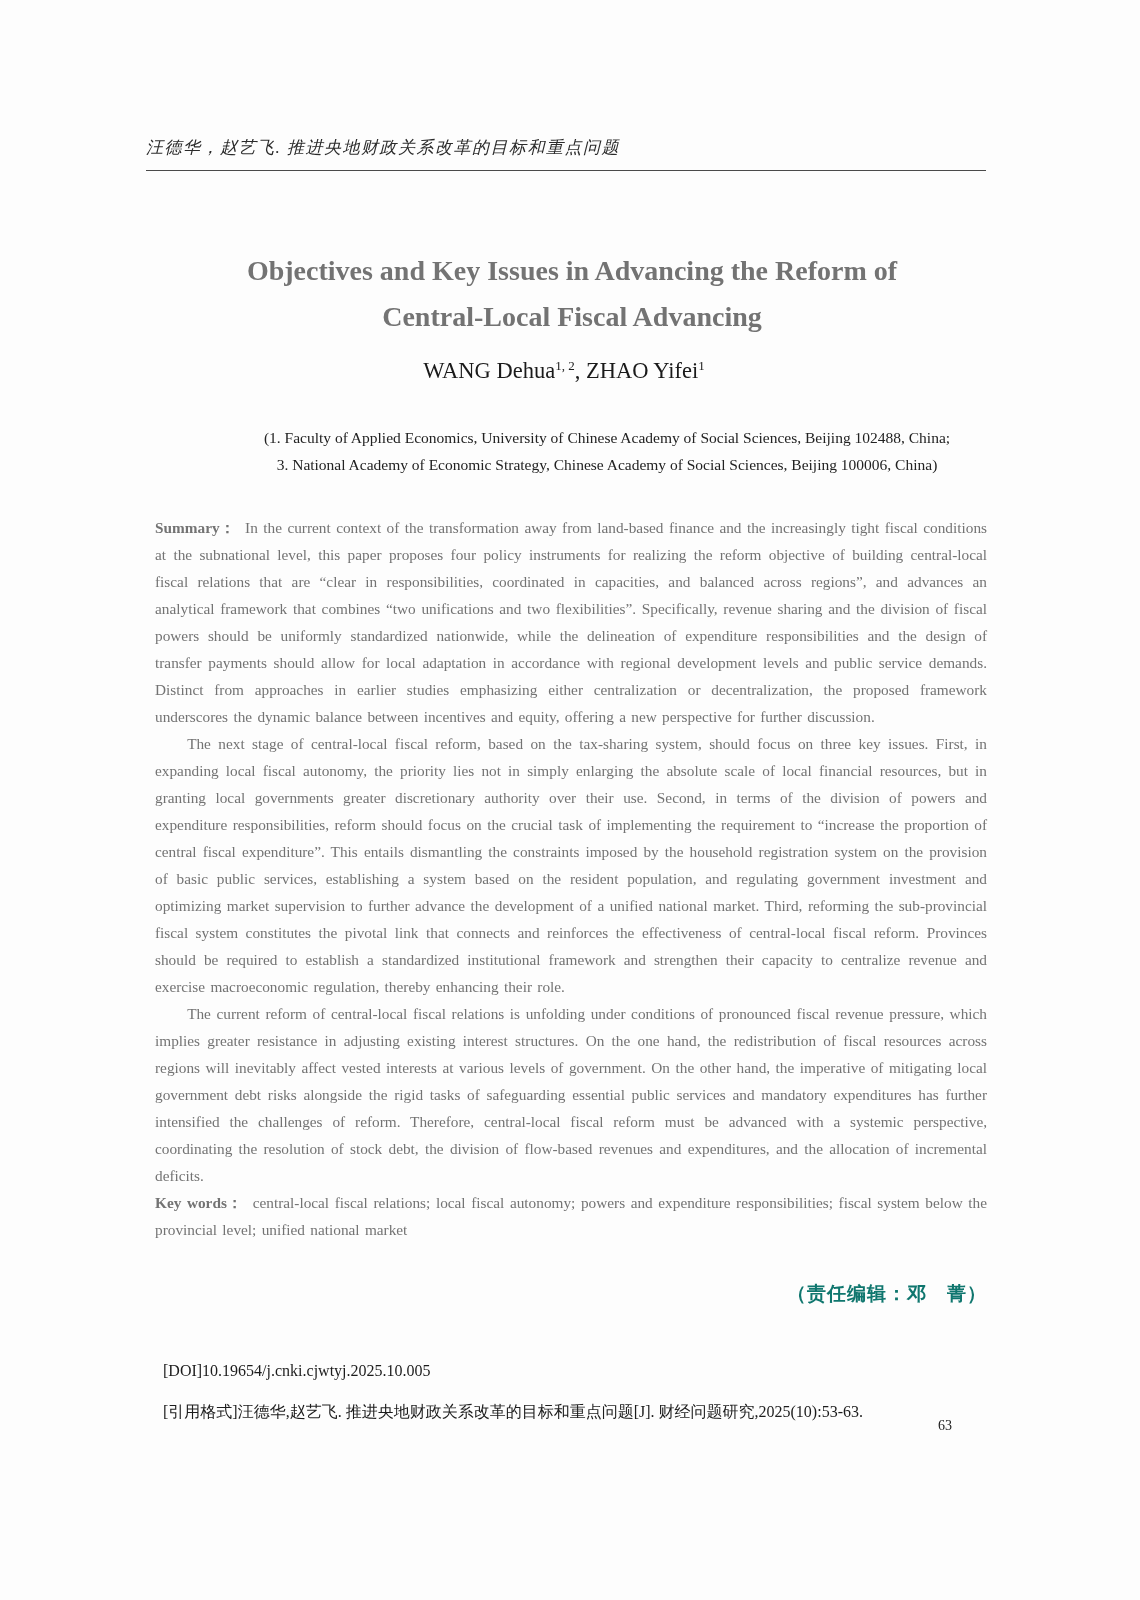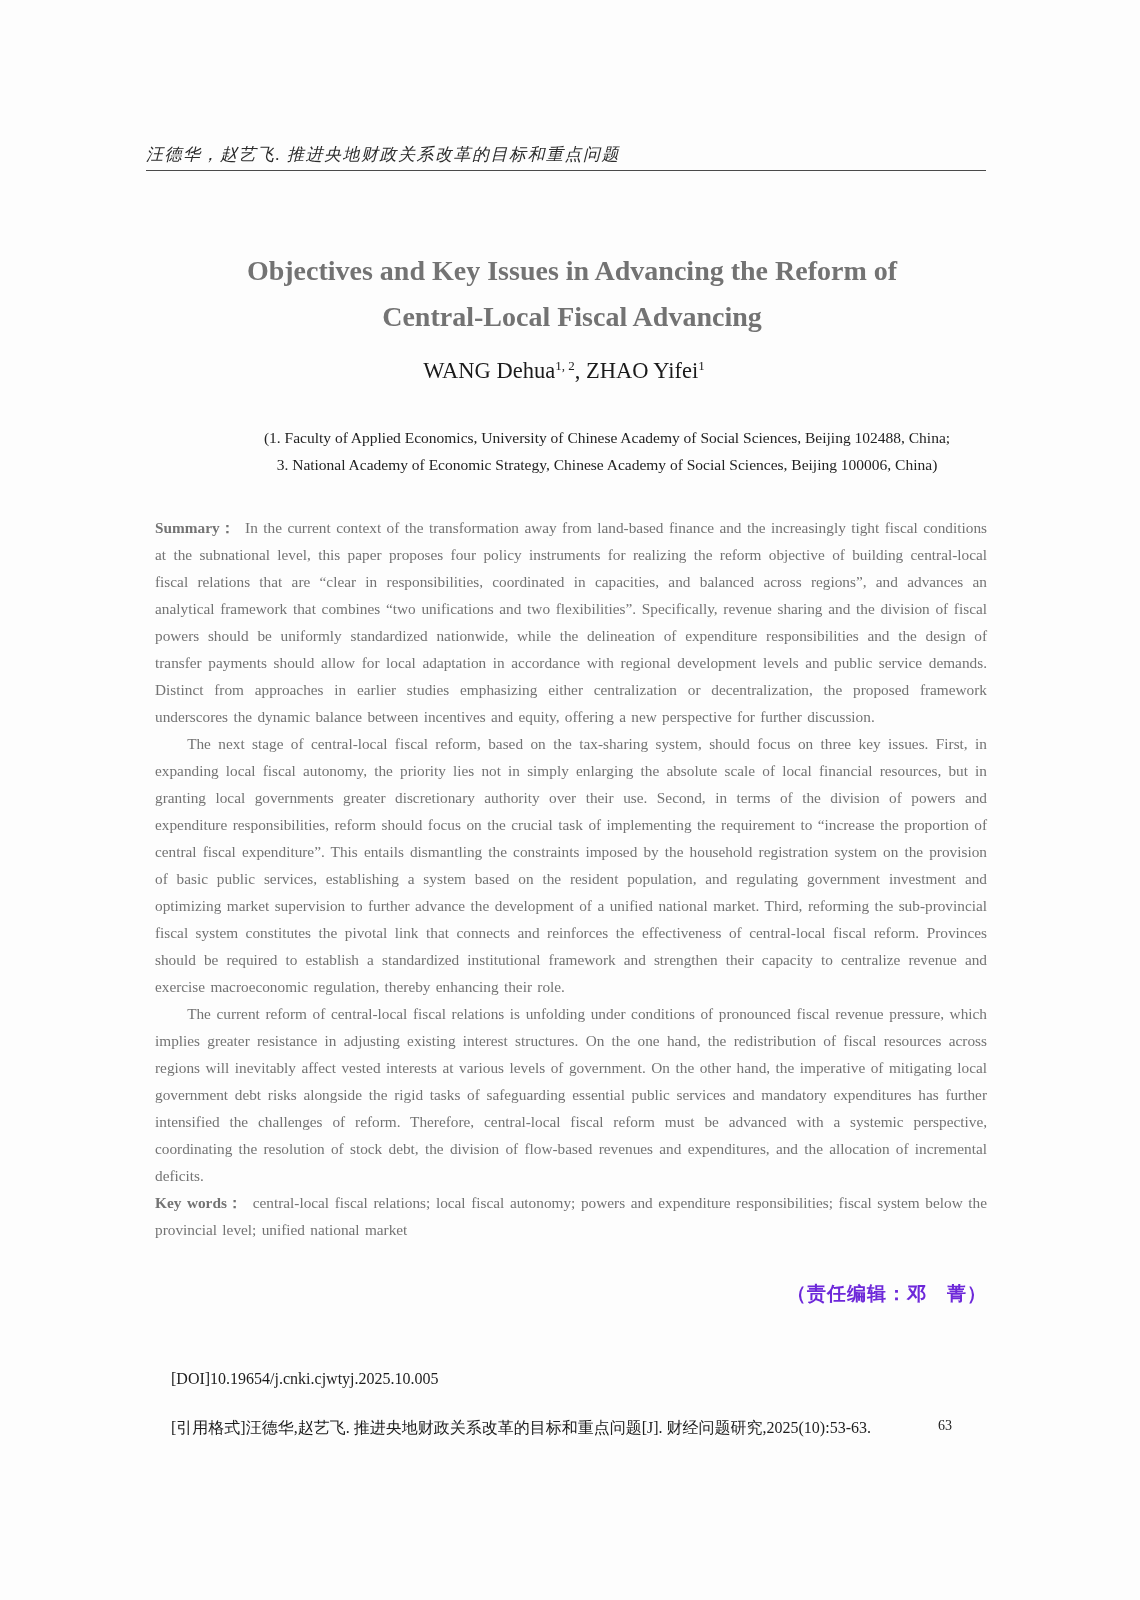--- a/index.html
+++ b/index.html
@@ -3,21 +3,21 @@
 <meta charset="utf-8">
 <style>
   html,body { margin:0; padding:0; background:#e8e8e8; }
   .page {
     position:relative; width:1140px; height:1600px; margin:0 auto;
     background:#fdfdfd; color:#1e1e1e;
     font-family:"Liberation Serif", serif;
     overflow:hidden;
   }
   .running-header {
-    position:absolute; left:146px; top:143px; width:840px;
+    position:absolute; left:146px; top:136px; width:840px;
     font-size:17px; font-style:italic; letter-spacing:1.5px; color:#2b2b2b;
     white-space:nowrap;
   }
   .header-rule {
     position:absolute; left:146px; top:170px; width:840px; height:0;
     border-top:1.7px solid #4a4a4a;
   }
   .title {
     position:absolute; left:2px; top:248px; width:1140px;
     text-align:center; font-weight:bold; font-size:28px; line-height:46px;
@@ -36,27 +36,27 @@
     position:absolute; left:155px; top:514px; width:832px;
     font-size:15.3px; line-height:27px; text-align:justify; color:#737373;
     word-spacing:1.5px;
   }
   .abstract p { margin:0; }
   .abstract p.indent { text-indent:2.1em; }
   .inline-label { font-weight:bold; padding-right:10px; }
   .editor-line {
     position:absolute; left:155px; top:1281px; width:832px;
     text-align:right; font-family:"Liberation Sans", sans-serif;
-    font-weight:bold; font-size:19px; letter-spacing:1px; color:#6d28d9;
+    font-weight:bold; font-size:19px; letter-spacing:1px; color:#0f766e;
   }
   .refs {
     position:absolute; left:155px; top:1346px; width:832px;
     font-size:16px; line-height:33px; color:#1c1c1c;
   }
-  .refs p { margin:16px; }
+  .refs p { margin:8px; }
   .page-number {
     position:absolute; left:938px; top:1418px;
     font-size:14px; color:#1c1c1c;
   }
 </style>
 </head>
 <body>
 
 <div class="page">
 

